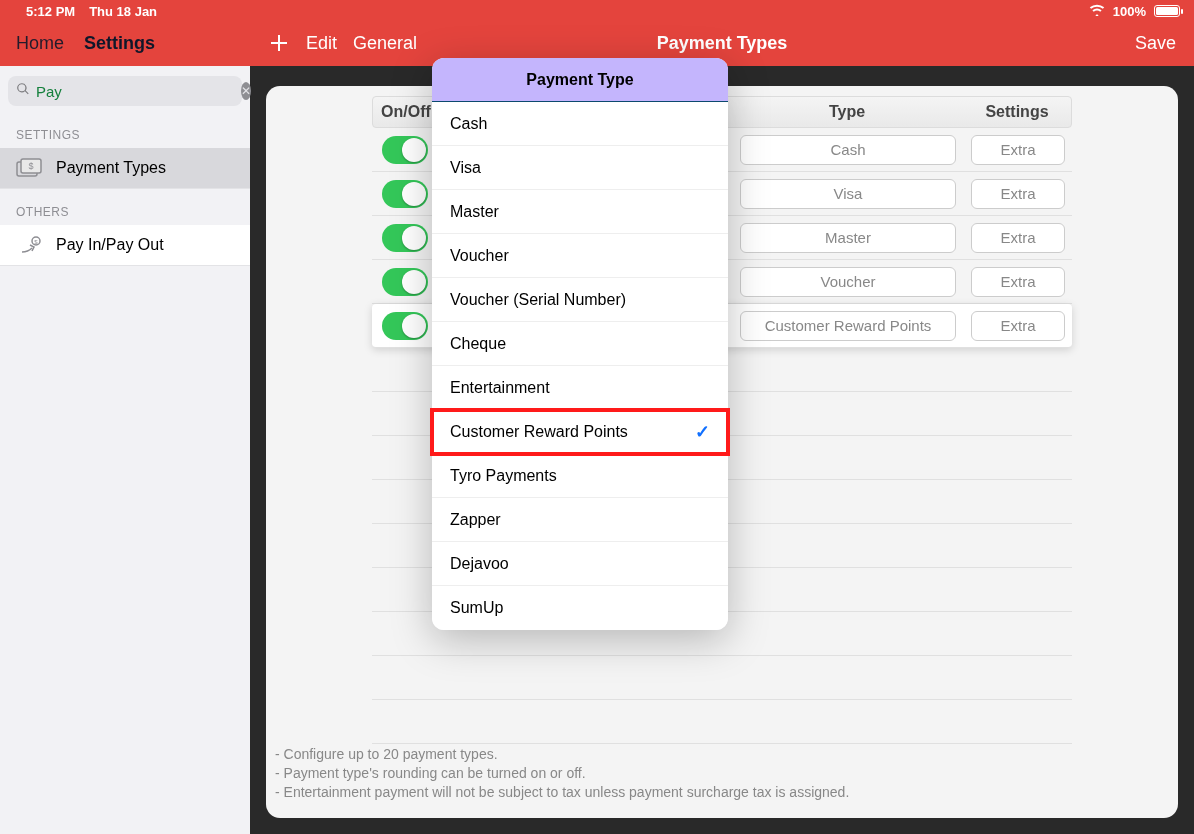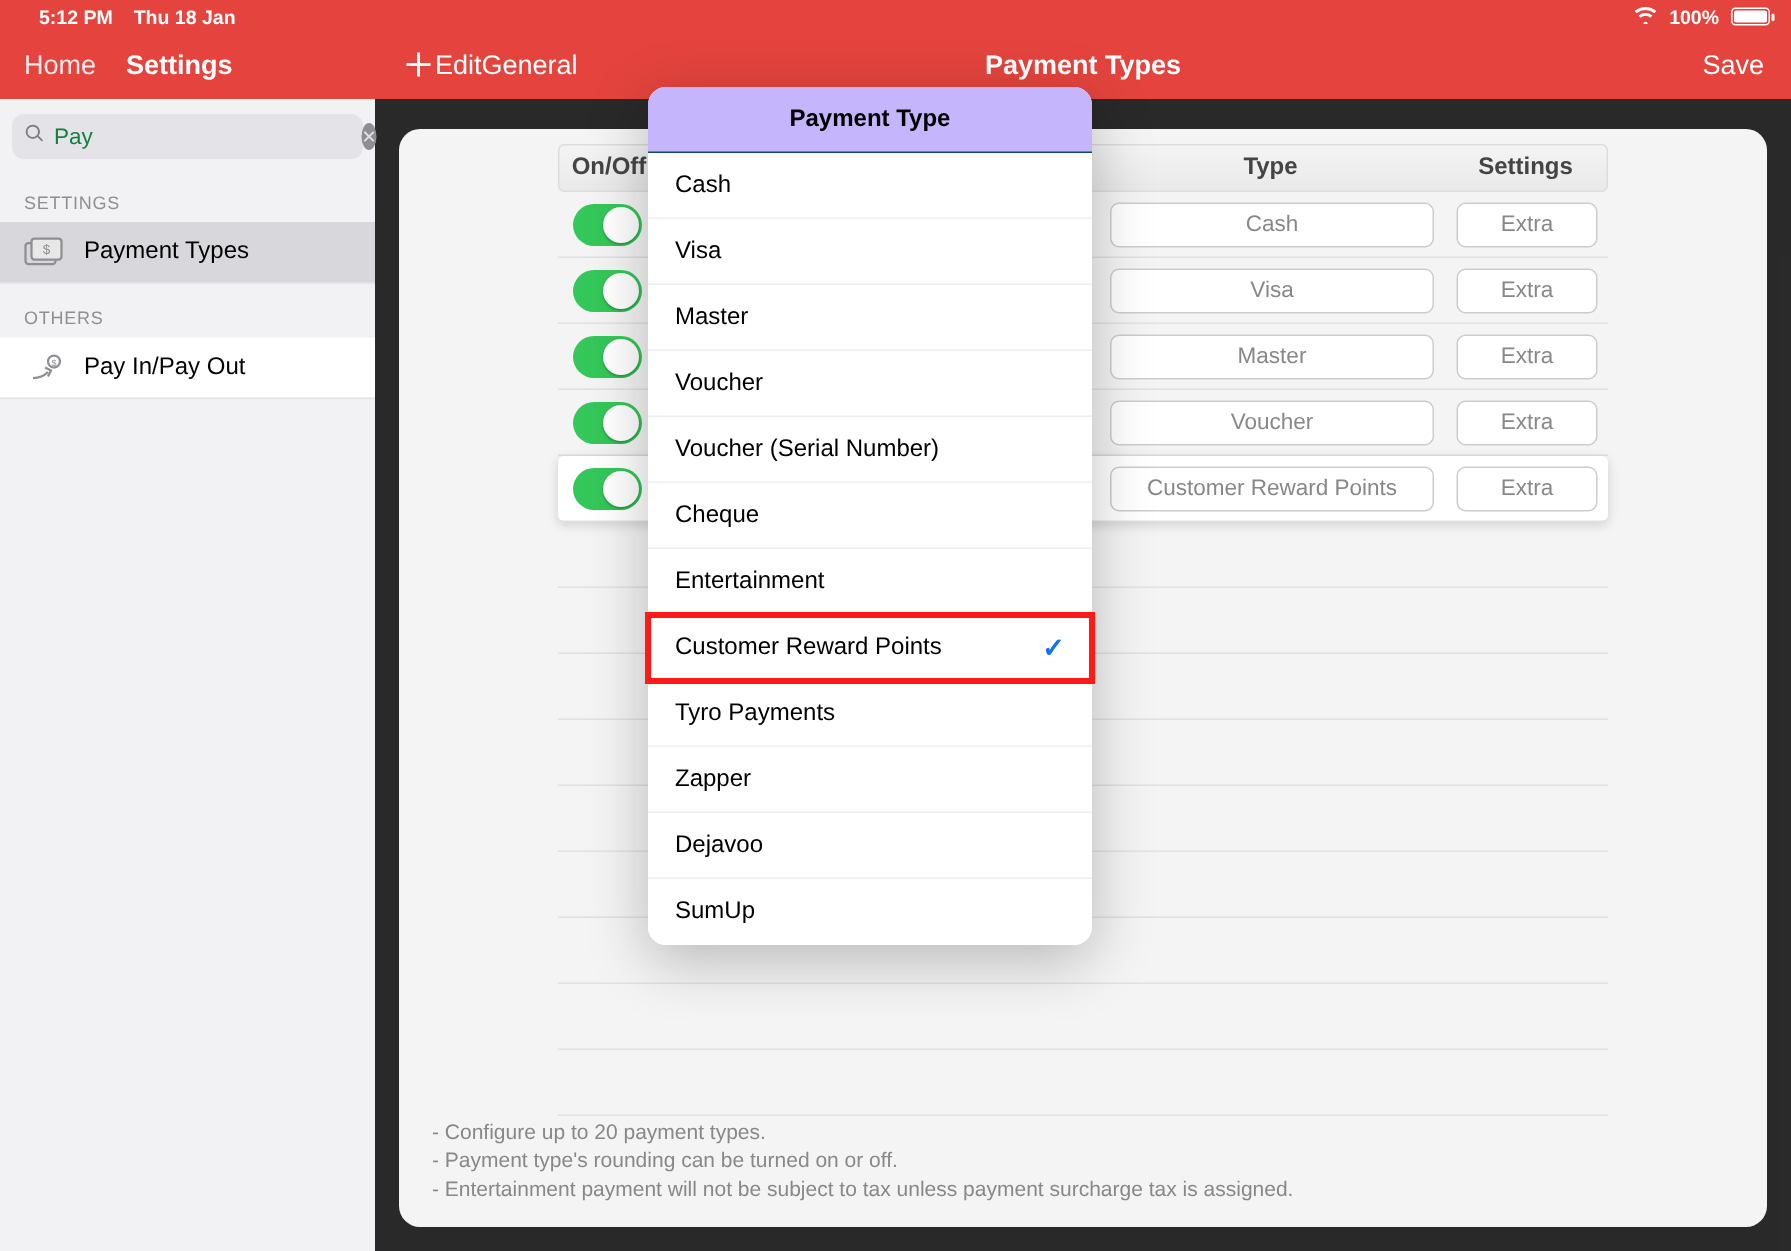--- a/index.html
+++ b/index.html
@@ -8,37 +8,37 @@
 .root { width: 1194px; height: 834px; position: relative; }
 
 .statusbar { position: absolute; top:0; left:12px; right:0; height:22px; background:#e4443d; color:#fff; font-size:13px; font-weight:600; display:flex; align-items:center; padding:0 14px; justify-content:space-between; z-index:5; }
 .statusbar .left { display:flex; gap:14px; }
 .statusbar .right { display:flex; gap:8px; align-items:center; }
 .battery { width:26px; height:12px; border:1.5px solid #fff; border-radius:3px; position:relative; }
 .battery::after { content:""; position:absolute; right:-4px; top:3px; width:2px; height:5px; background:#fff; border-radius:1px; }
 .battery .fill { position:absolute; left:1px; top:1px; bottom:1px; right:1px; background:#fff; border-radius:1.5px; }
 
 .sidebar { position:absolute; top:0; left:0; width:250px; height:834px; background:#f2f2f5; z-index:4; }
-.sb-top { height:66px; background:#e4443d; color:#ffffff; display:flex; align-items:flex-end; padding:0 16px 12px; gap:20px; font-size:18px; }
+.sb-top { height:66px; background:#e4443d; color:#0f172a; display:flex; align-items:flex-end; padding:0 16px 12px; gap:20px; font-size:18px; }
 .sb-top .home { opacity:.9; }
 .sb-top .settings { font-weight:700; }
 
 .searchwrap { padding:10px 8px 6px; background:#f2f2f5; }
 .search { display:flex; align-items:center; background:#e4e4e8; border-radius:8px; height:30px; padding:0 8px; gap:6px; }
 .search .mag { color:#7d7d80; }
 .search input { flex:1; border:none; background:transparent; font-size:15px; outline:none; color:#15803d; }
 .clear { width:18px; height:18px; border-radius:50%; background:#8e8e93; color:#e4e4e8; display:flex; align-items:center; justify-content:center; font-size:12px; }
 
 .section-label { font-size:12px; color:#8e8e93; letter-spacing:.5px; padding:16px 16px 6px; }
 .sb-item { display:flex; align-items:center; gap:14px; padding:10px 16px; font-size:16px; background:#f2f2f5; border-bottom:1px solid #e3e3e6; }
 .sb-item.selected { background:#d8d8dc; }
 .sb-icon { width:26px; height:20px; }
 
 .maintop { position:absolute; top:0; left:250px; right:0; height:66px; background:#e4443d; color:#fff; display:flex; align-items:flex-end; padding:0 18px 12px; z-index:3; }
-.maintop .left { display:flex; align-items:flex-end; font-size:18px; }
+.maintop .left { display:flex; align-items:flex-end; gap:16px; font-size:18px; }
 .maintop .plus svg { display:block; }
 .maintop .title { position:absolute; left:0; right:0; text-align:center; font-size:18px; font-weight:700; pointer-events:none; bottom:12px; }
 .maintop .save { margin-left:auto; font-size:18px; }
 
 .panel { position:absolute; top:86px; left:266px; right:16px; bottom:16px; background:#f4f4f4; border-radius:14px; padding:10px 8px 8px; z-index:2; }
 .table { width:700px; margin:0 auto; }
 .thead { display:flex; background:linear-gradient(#f4f4f4,#e9e9e9); border:1px solid #dcdcdc; border-radius:4px; height:32px; align-items:center; font-weight:600; color:#444; font-size:16px; }
 .th-onoff { width:66px; text-align:center; }
 .th-name { flex:1; padding-left:14px; }
 .th-type { width:232px; text-align:center; }
@@ -52,21 +52,21 @@
 
 .toggle { width:46px; height:28px; background:#34c759; border-radius:14px; position:relative; }
 .toggle::after { content:""; position:absolute; right:2px; top:2px; width:24px; height:24px; background:#fff; border-radius:50%; box-shadow:0 1px 2px rgba(0,0,0,.3); }
 
 .pillbtn { border:1px solid #ccc; background:#fff; color:#888; border-radius:6px; height:30px; font-size:15px; display:flex; align-items:center; justify-content:center; }
 .pillbtn.type { width:216px; }
 .pillbtn.extra { width:94px; }
 
 .row.dragging { background:#fff; box-shadow:0 2px 8px rgba(0,0,0,.15); border-radius:4px; }
 
-.footer { position:absolute; bottom:16px; left:22px; right:8px; color:#888; font-size:14px; line-height:1.35; }
+.footer { position:absolute; bottom:16px; left:9px; right:8px; color:#888; font-size:14px; line-height:1.35; }
 
 .popover { position:absolute; top:58px; left:432px; width:296px; background:#f6f6f8; border-radius:12px; box-shadow:0 10px 40px rgba(0,0,0,.25); z-index:10; overflow:hidden; }
 .pop-head { height:44px; display:flex; align-items:center; justify-content:center; font-weight:700; font-size:16px; border-bottom:1px solid #0c4a6e; background:#c4b5fd; }
 .pop-body { background:#fff; }
 .pop-item { height:44px; display:flex; align-items:center; padding:0 18px; font-size:16px; border-bottom:1px solid #eee; justify-content:space-between; }
 .pop-item:last-child { border-bottom:none; }
 .check { color:#1170ff; font-size:18px; font-weight:700; }
 .highlight-box { position:absolute; border:4px solid #ff1a1a; pointer-events:none; z-index:11; }
 
 .dimmer { position:absolute; top:66px; left:250px; right:0; bottom:0; background:rgba(20,20,20,.10); z-index:1; }

